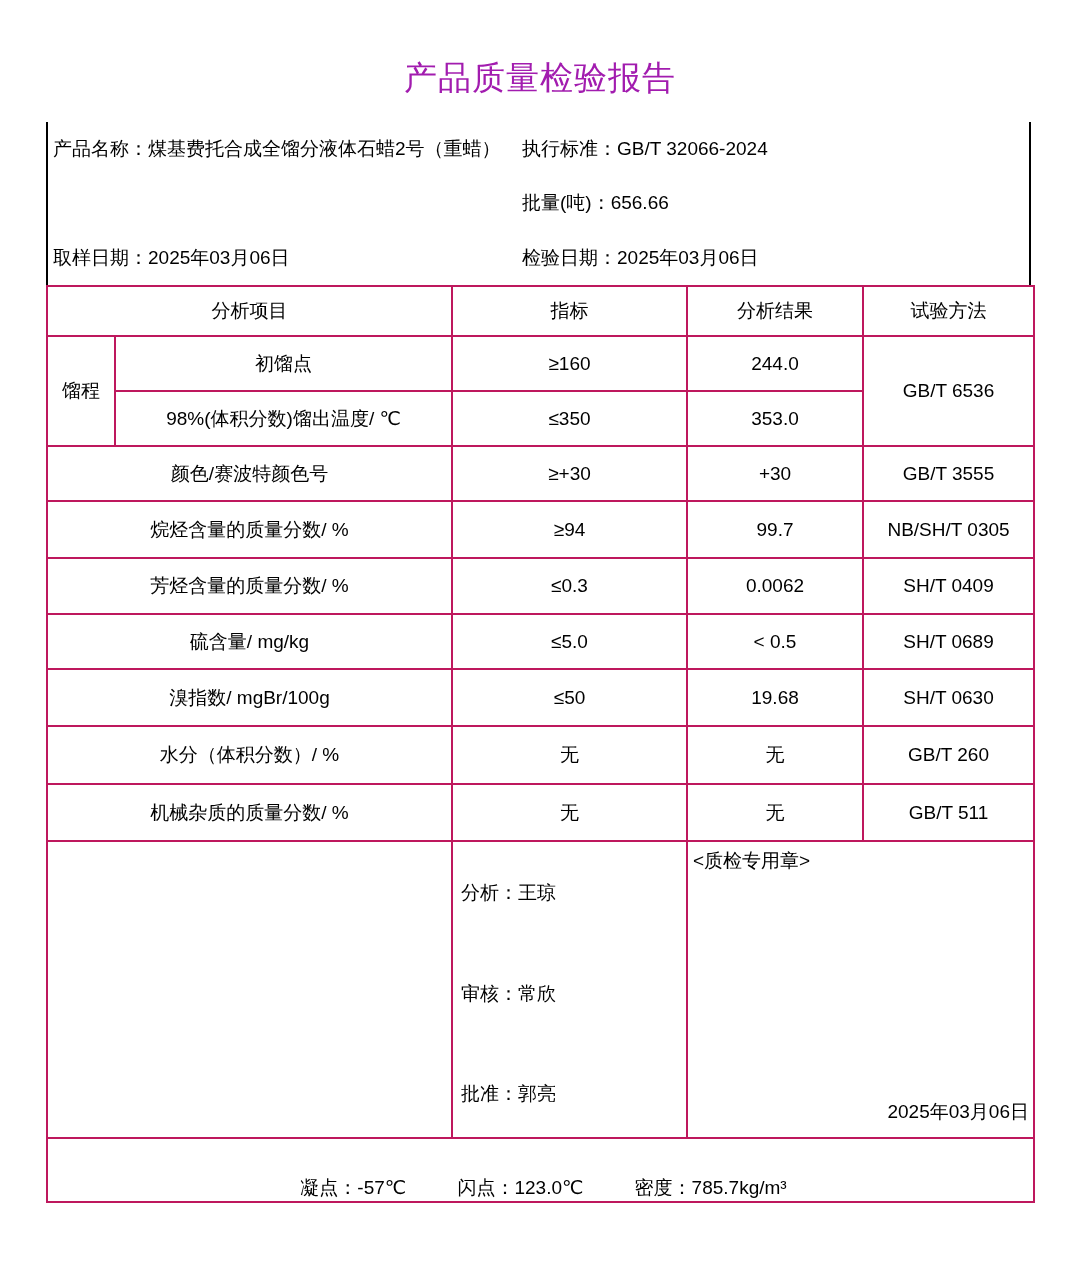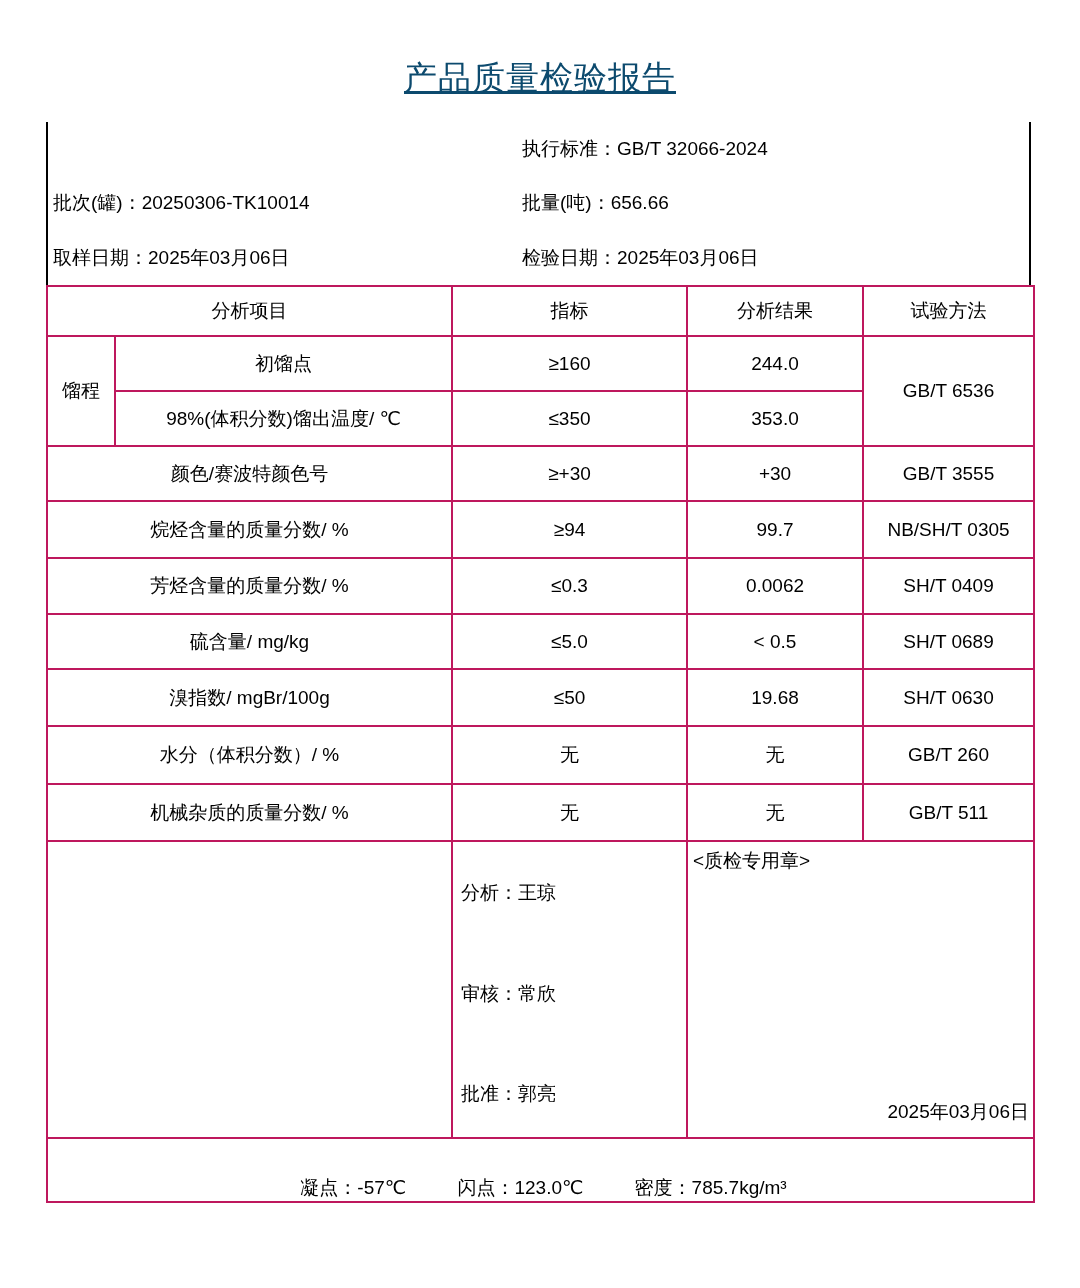--- a/index.html
+++ b/index.html
@@ -3,21 +3,21 @@
 <meta charset="utf-8">
 <style>
   html,body{margin:0;padding:0;background:#ffffff;}
   body{
     width:1080px;height:1288px;position:relative;
     font-family:"Liberation Sans","DejaVu Sans",sans-serif;
     color:#000;-webkit-font-smoothing:antialiased;
   }
   .page-title{
     position:absolute;top:56px;left:0;width:1080px;
-    text-align:center;font-size:33px;letter-spacing:1px;color:#0c4a6e;text-decoration:underline;
+    text-align:center;font-size:33px;letter-spacing:1px;color:#a21caf;
   }
   
   .info-section{
     position:absolute;left:46px;top:122px;width:985px;height:163px;
     border-left:2px solid #000;border-right:2px solid #000;
     display:flex;flex-direction:column;box-sizing:border-box;
   }
   .info-row{flex:1;position:relative;font-size:19px;white-space:nowrap;}
   .info-left{position:absolute;left:5px;top:50%;transform:translateY(-50%);}
   .info-right{position:absolute;left:474px;top:50%;transform:translateY(-50%);}
@@ -52,28 +52,28 @@
   .footer-inner{padding-left:6px;white-space:nowrap;margin-top:36px;}
   .footer-pair{margin-right:46px;}
 </style>
 </head>
 <body>
 
 <div class="page-title">产品质量检验报告</div>
 
 <div class="info-section">
   <div class="info-row">
+    <span class="info-left">
+      <span>产品名称：</span><span>煤基费托合成全馏分液体石蜡2号（重蜡）</span>
+    </span>
     <span class="info-right">
       <span>执行标准：</span><span>GB/T 32066-2024</span>
     </span>
   </div>
   <div class="info-row">
-    <span class="info-left">
-      <span>批次(罐)：</span><span>20250306-TK10014</span>
-    </span>
     <span class="info-right">
       <span>批量(吨)：</span><span>656.66</span>
     </span>
   </div>
   <div class="info-row">
     <span class="info-left">
       <span>取样日期：</span><span>2025年03月06日</span>
     </span>
     <span class="info-right">
       <span>检验日期：</span><span>2025年03月06日</span>

